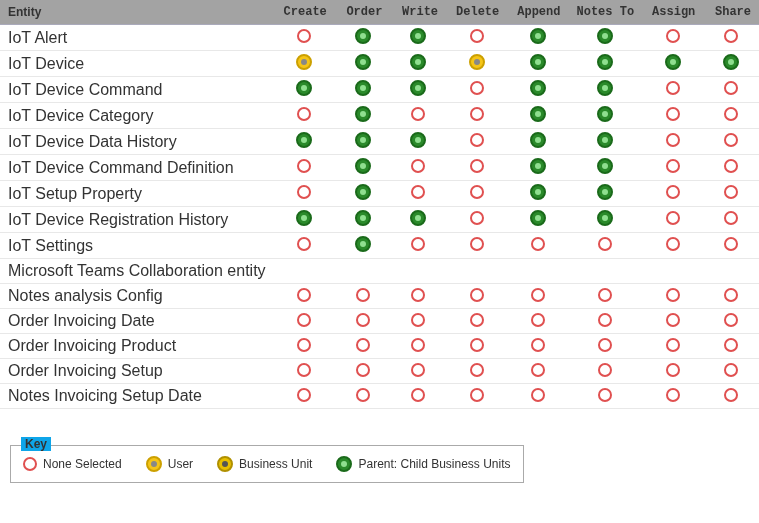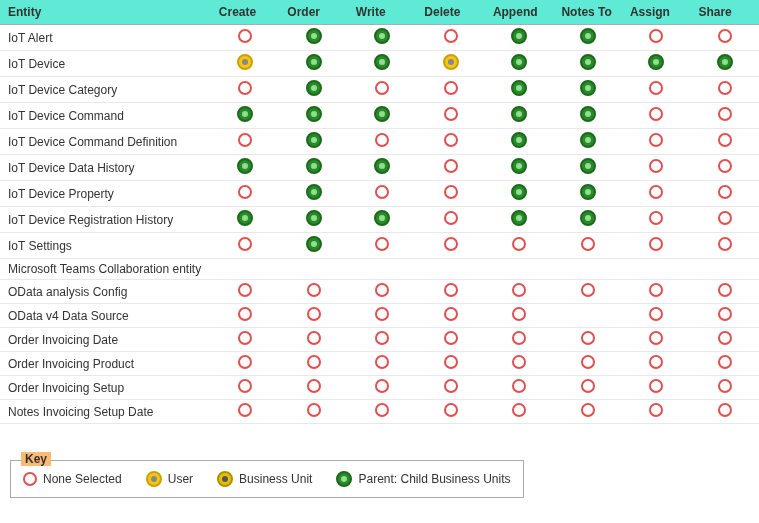--- a/index.html
+++ b/index.html
@@ -11,46 +11,47 @@
     }
     .table-container {
       width: 759px;
       overflow: hidden;
     }
     table {
       width: 100%;
       border-collapse: collapse;
     }
     thead tr {
-      background: #5eead4;
+      background: #a3a3a3;
     }
     thead th {
       padding: 5px 8px;
       text-align: left;
       font-weight: 600;
       font-size: 12px;
       border-bottom: 1px solid #aab;
       white-space: nowrap;
     }
     thead th:first-child {
       width: 200px;
     }
     thead th:not(:first-child) {
-      text-align: left;
+      text-align: right;
       width: 68px;
+      font-family: Liberation Mono, monospace;
     }
     tbody tr {
       border-bottom: 1px solid #e8e8e8;
     }
     tbody td {
       padding: 3px 8px;
       vertical-align: middle;
     }
     tbody td:first-child {
-      font-size: 12px;
+      font-size: 16px;
       white-space: nowrap;
     }
     tbody td:not(:first-child) {
       text-align: center;
     }
     .none {
       width: 14px;
       height: 14px;
       border-radius: 50%;
       border: 2px solid #e05050;
@@ -120,21 +121,21 @@
       border: 1px solid #aaa;
       display: inline-block;
       min-width: 500px;
       margin-left: 10px;
       position: relative;
     }
     .key-title {
       position: absolute;
       top: -9px;
       left: 10px;
-      background: #fdba74;
+      background: #0ea5e9;
       padding: 0 4px;
       font-weight: 600;
       font-size: 12px;
     }
     .key-items {
       display: flex;
       gap: 24px;
       align-items: center;
     }
     .key-item {
@@ -179,32 +180,43 @@
           <td><span class="user"></span></td>
           <td><span class="parent"></span></td>
           <td><span class="parent"></span></td>
           <td><span class="user"></span></td>
           <td><span class="parent"></span></td>
           <td><span class="parent"></span></td>
           <td><span class="parent"></span></td>
           <td><span class="parent"></span></td>
         </tr>
         <tr>
+          <td>IoT Device Command</td>
+          <td><span class="parent"></span></td>
+          <td><span class="parent"></span></td>
+          <td><span class="parent"></span></td>
+          <td><span class="none"></span></td>
+          <td><span class="parent"></span></td>
+          <td><span class="parent"></span></td>
+          <td><span class="none"></span></td>
+          <td><span class="none"></span></td>
+        </tr>
+        <tr>
           <td>IoT Device Category</td>
           <td><span class="none"></span></td>
           <td><span class="parent"></span></td>
           <td><span class="none"></span></td>
           <td><span class="none"></span></td>
           <td><span class="parent"></span></td>
           <td><span class="parent"></span></td>
           <td><span class="none"></span></td>
           <td><span class="none"></span></td>
         </tr>
         <tr>
-          <td>IoT Device Command</td>
+          <td>IoT Device Data History</td>
           <td><span class="parent"></span></td>
           <td><span class="parent"></span></td>
           <td><span class="parent"></span></td>
           <td><span class="none"></span></td>
           <td><span class="parent"></span></td>
           <td><span class="parent"></span></td>
           <td><span class="none"></span></td>
           <td><span class="none"></span></td>
         </tr>
         <tr>
@@ -212,32 +224,21 @@
           <td><span class="none"></span></td>
           <td><span class="parent"></span></td>
           <td><span class="none"></span></td>
           <td><span class="none"></span></td>
           <td><span class="parent"></span></td>
           <td><span class="parent"></span></td>
           <td><span class="none"></span></td>
           <td><span class="none"></span></td>
         </tr>
         <tr>
-          <td>IoT Device Data History</td>
-          <td><span class="parent"></span></td>
-          <td><span class="parent"></span></td>
-          <td><span class="parent"></span></td>
-          <td><span class="none"></span></td>
-          <td><span class="parent"></span></td>
-          <td><span class="parent"></span></td>
-          <td><span class="none"></span></td>
-          <td><span class="none"></span></td>
-        </tr>
-        <tr>
-          <td>IoT Device Property</td>
+          <td>IoT Setup Property</td>
           <td><span class="none"></span></td>
           <td><span class="parent"></span></td>
           <td><span class="none"></span></td>
           <td><span class="none"></span></td>
           <td><span class="parent"></span></td>
           <td><span class="parent"></span></td>
           <td><span class="none"></span></td>
           <td><span class="none"></span></td>
         </tr>
         <tr>
@@ -267,38 +268,27 @@
           <td></td>
           <td></td>
           <td></td>
           <td></td>
           <td></td>
           <td></td>
           <td></td>
           <td></td>
         </tr>
         <tr>
-          <td>OData analysis Config</td>
-          <td><span class="none"></span></td>
-          <td><span class="none"></span></td>
-          <td><span class="none"></span></td>
-          <td><span class="none"></span></td>
-          <td><span class="none"></span></td>
-          <td><span class="none"></span></td>
-          <td><span class="none"></span></td>
-          <td><span class="none"></span></td>
-        </tr>
-        <tr>
-          <td>OData v4 Data Source</td>
-          <td><span class="none"></span></td>
-          <td><span class="none"></span></td>
-          <td><span class="none"></span></td>
-          <td><span class="none"></span></td>
-          <td><span class="none"></span></td>
-          <td></td>
+          <td>Notes analysis Config</td>
+          <td><span class="none"></span></td>
+          <td><span class="none"></span></td>
+          <td><span class="none"></span></td>
+          <td><span class="none"></span></td>
+          <td><span class="none"></span></td>
+          <td><span class="none"></span></td>
           <td><span class="none"></span></td>
           <td><span class="none"></span></td>
         </tr>
         <tr>
           <td>Order Invoicing Date</td>
           <td><span class="none"></span></td>
           <td><span class="none"></span></td>
           <td><span class="none"></span></td>
           <td><span class="none"></span></td>
           <td><span class="none"></span></td>

